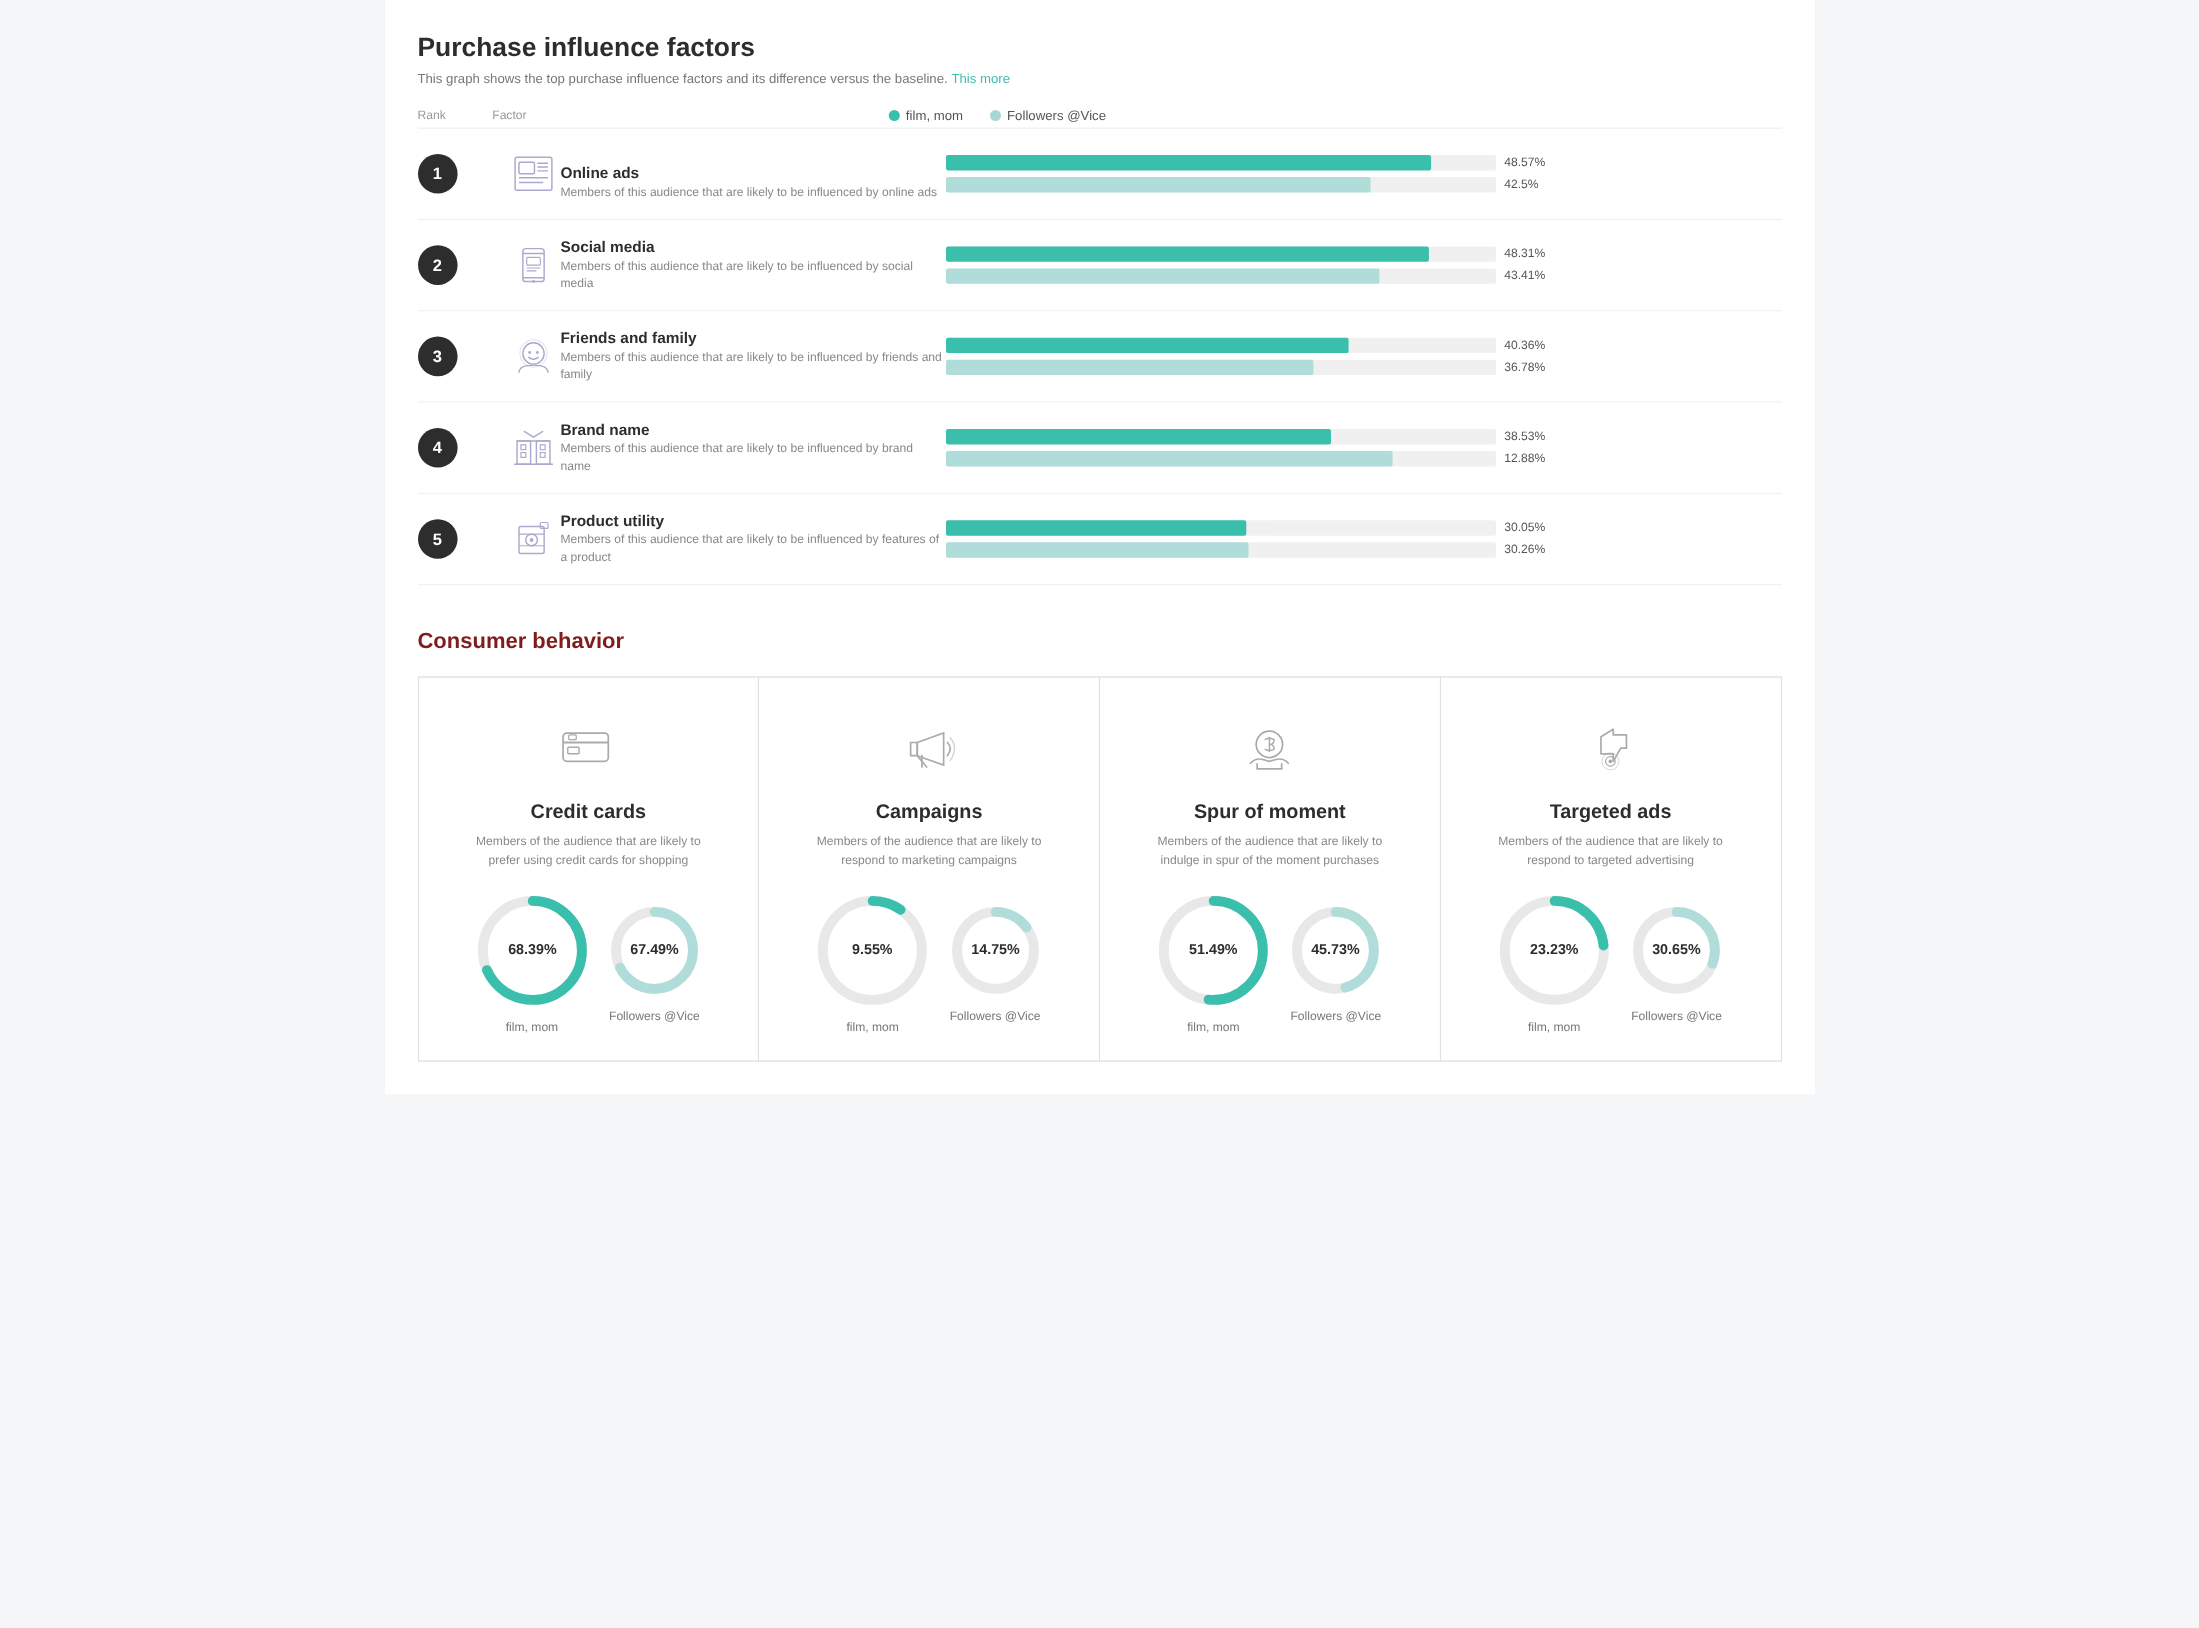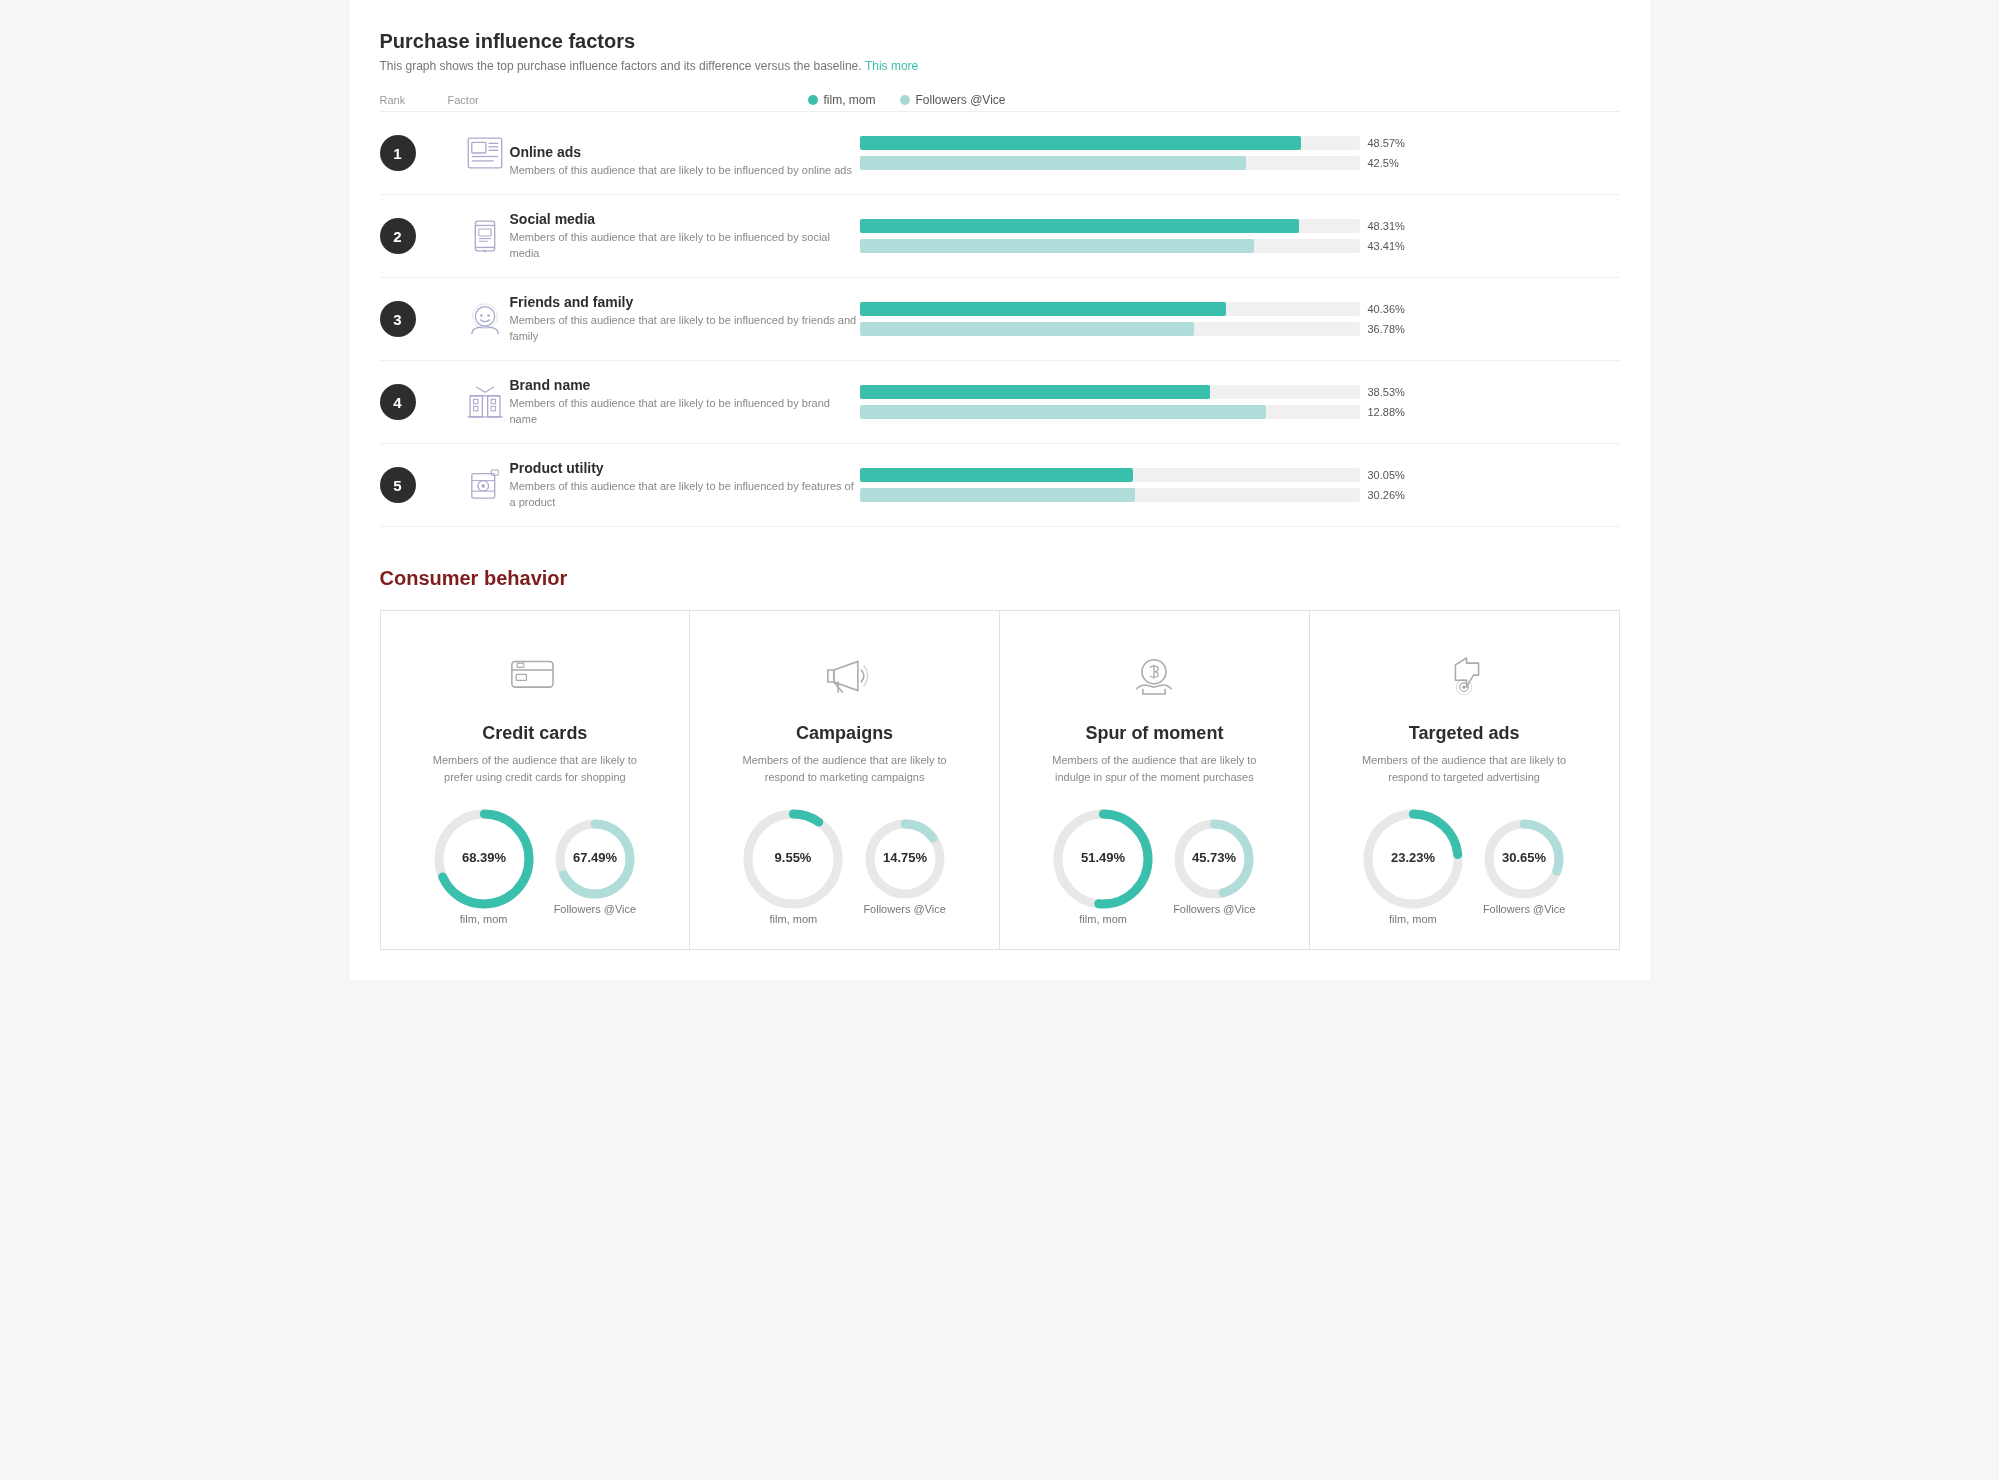--- a/index.html
+++ b/index.html
@@ -1,21 +1,21 @@
 <!DOCTYPE html>
 <html><head>
   <meta charset="utf-8">
   <style>
     * { box-sizing: border-box; margin: 0; padding: 0; }
     body { font-family: -apple-system, BlinkMacSystemFont, 'Segoe UI', sans-serif; background: #f5f6f8; color: #333; font-size: 13px; }
     
     .page { background: #fff; max-width: 1300px; margin: 0 auto; padding: 30px 30px; }
     
     
-    .section-title { font-size: 20px; font-weight: 600; color: #2d2d2d; margin-bottom: 6px; }
+    .section-title { font-size: 24px; font-weight: 600; color: #2d2d2d; margin-bottom: 6px; }
     .section-subtitle { font-size: 12px; color: #777; margin-bottom: 20px; }
     .section-subtitle a { color: #3bbfad; text-decoration: none; font-weight: 500; }
     .legend-item { display: flex; align-items: center; gap: 6px; font-size: 12px; color: #555; }
     .legend-dot { width: 10px; height: 10px; border-radius: 50%; }
     .legend-dot.teal { background: #3bbfad; }
     .legend-dot.light-teal { background: #a8d8d3; }
     
     
     .factor-row { display: flex; align-items: center; padding: 16px 0; border-bottom: 1px solid #f0f0f0; }
     .rank-badge { width: 36px; height: 36px; border-radius: 50%; background: #2d2d2d; color: #fff; display: flex; align-items: center; justify-content: center; font-size: 15px; font-weight: 700; }
@@ -37,21 +37,21 @@
     
     .consumer-section { margin-top: 40px; }
     .consumer-title { font-size: 20px; font-weight: 600; color: #7f1d1d; margin-bottom: 20px; }
     .consumer-grid { display: grid; grid-template-columns: repeat(4, 1fr); gap: 1px; background: #e0e0e0; border: 1px solid #e0e0e0; }
     .consumer-card { background: #fff; padding: 30px 20px 24px; display: flex; flex-direction: column; align-items: center; }
     .consumer-card-icon { width: 70px; height: 70px; display: flex; align-items: center; justify-content: center; margin-bottom: 12px; }
     .consumer-card-icon svg { width: 60px; height: 60px; }
     .consumer-card-name { font-size: 18px; font-weight: 600; color: #2d2d2d; margin-bottom: 8px; }
     .consumer-card-desc { font-size: 11px; color: #888; text-align: center; line-height: 1.5; margin-bottom: 24px; max-width: 220px; }
     .donut-row { display: flex; align-items: center; gap: 20px; }
-    .donut-item { display: flex; flex-direction: column; align-items: center; gap: 4px; }
+    .donut-item { display: flex; flex-direction: column; align-items: center; gap: 14px; }
     .donut-label { font-size: 11px; color: #777; }
     .donut-track { fill: none; stroke: #e8e8e8; }
   </style>
 </head>
 <body>
 
 <div class="page">
 
   <div>
     <h1 class="section-title">Purchase influence factors</h1>

